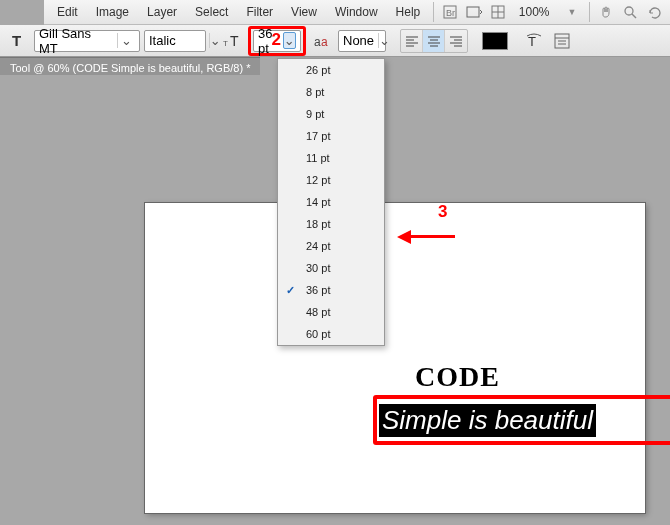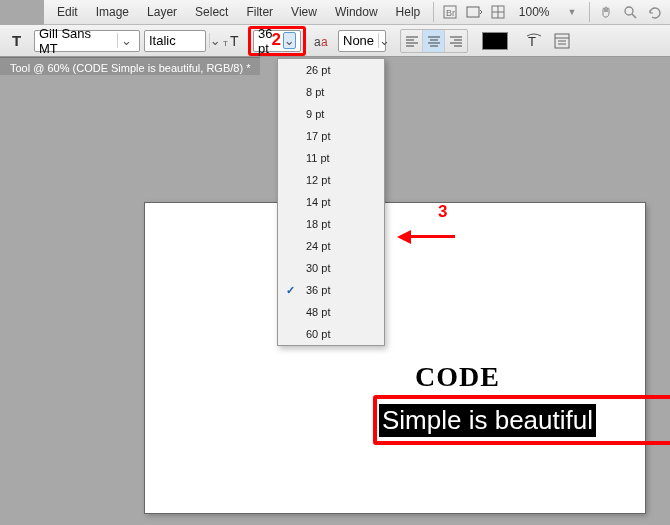--- a/index.html
+++ b/index.html
@@ -33,21 +33,21 @@
   .swatch { width:26px; height:18px; background:#000; border:1px solid #888; }
 
   
   .doctab { background:#949494; color:#fff; font-size:11px; padding:4px 10px; display:inline-block; border-top:1px solid #777; }
 
   
   .workspace { position:absolute; top:75px; left:0; right:0; bottom:0; background:#a8a8a8; }
   .canvas { position:absolute; left:131px; top:128px; width:500px; height:310px; background:#fff; box-shadow:0 0 0 1px #666, 2px 2px 6px rgba(0,0,0,.3);margin-left:14px; }
   .txt-code { position:absolute; left:270px; top:158px; font-size:28px; font-weight:600; font-family: Georgia, serif; color:#000; letter-spacing:1px; }
   .sel-text-wrap { position:absolute; left:228px; top:192px; width:370px; height:50px; border:4px solid #f00; border-radius:3px; display:flex; align-items:center; padding:0 2px; }
-  .sel-text { background:#000; color:#fff; font-size:26px; padding:1px 3px; font-family:"Gill Sans MT","Gill Sans",sans-serif; white-space:nowrap; }
+  .sel-text { background:#000; color:#fff; font-style:italic; font-size:26px; padding:1px 3px; font-family:"Gill Sans MT","Gill Sans",sans-serif; white-space:nowrap; }
   .ann1 { color:#f00; font-weight:bold; font-size:17px; position:absolute; }
 
   
   .dropdown { position:absolute; left:277px; top:58px; width:108px; background:#f1f1f1; border:1px solid #999; box-shadow:2px 3px 6px rgba(0,0,0,.25); max-height:400px; overflow:visible; z-index:50; }
   .dropdown .item { font-size:11px; padding:5px 24px 5px 28px; color:#222; position:relative; cursor:default; }
   .dropdown .item.checked::before { content:"✓"; position:absolute; left:8px; color:#1a5fb4; font-weight:bold; }
 
   .arrow3 { position:absolute; color:#f00; font-weight:bold; }
   .arrow3 .sh { width:44px; height:3px; background:#f00; display:inline-block; vertical-align:middle; }
   .arrow3 .hd { display:inline-block; width:0; height:0; border-top:7px solid transparent; border-bottom:7px solid transparent; border-right:14px solid #f00; vertical-align:middle; }

